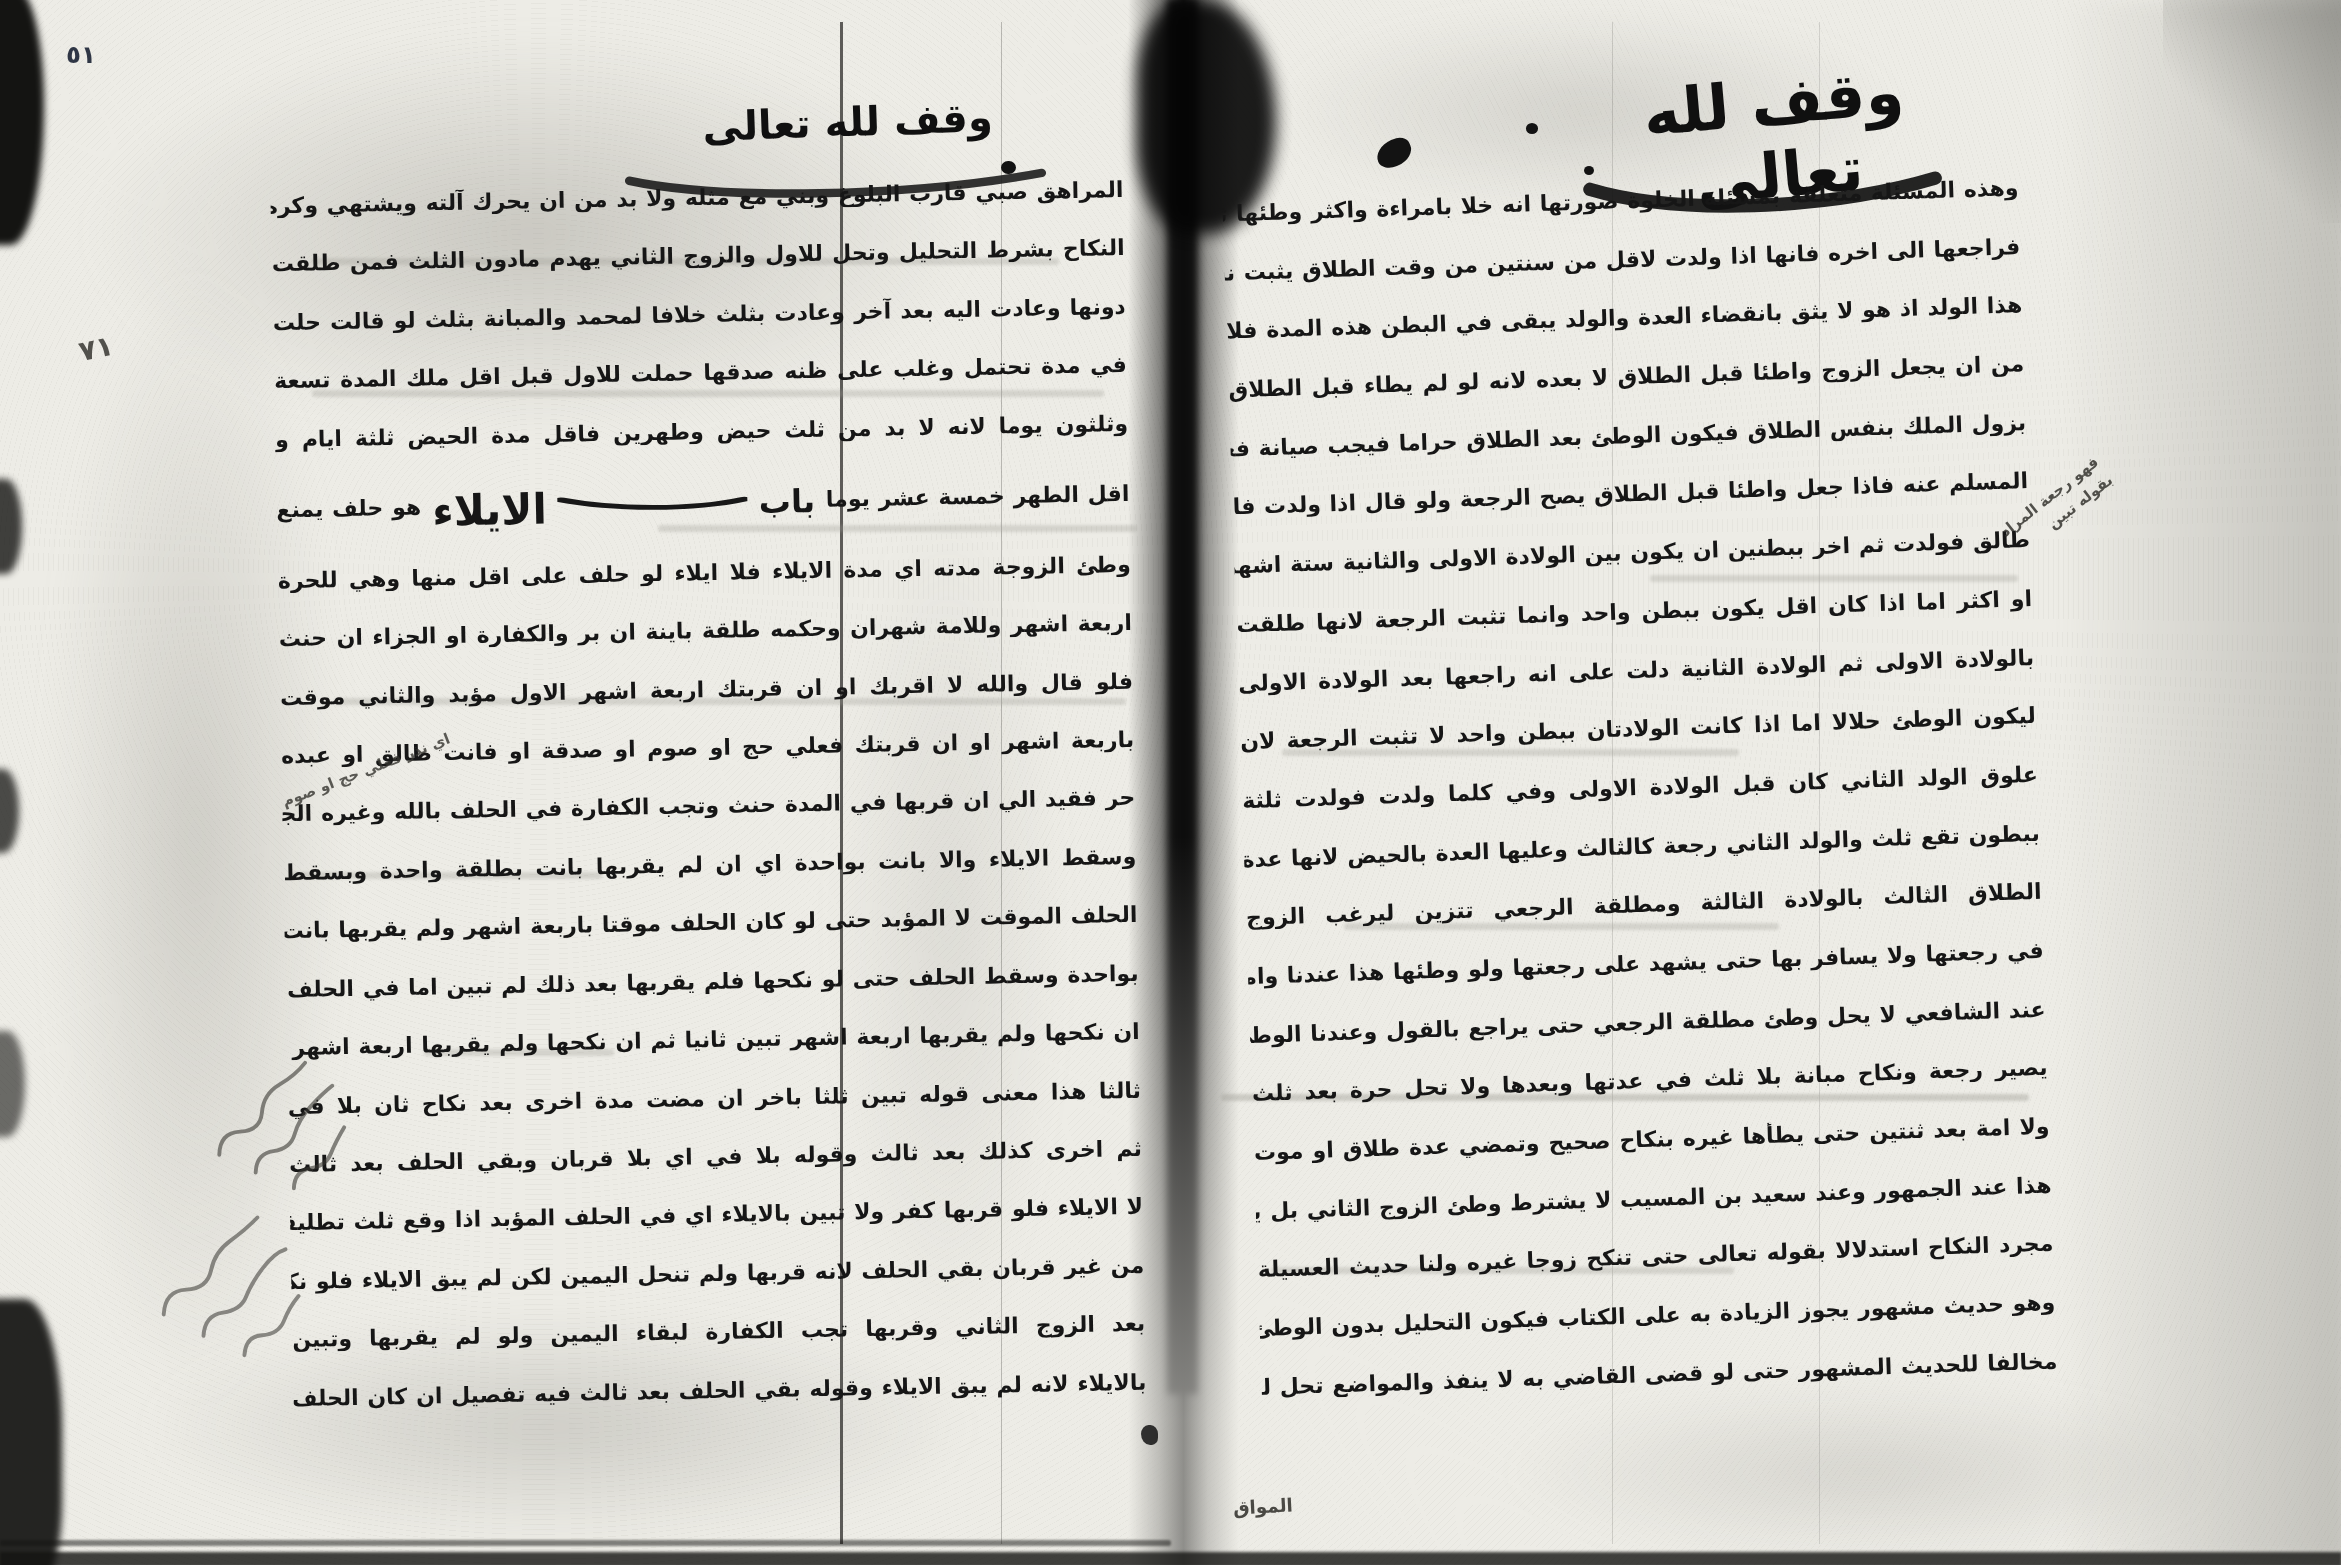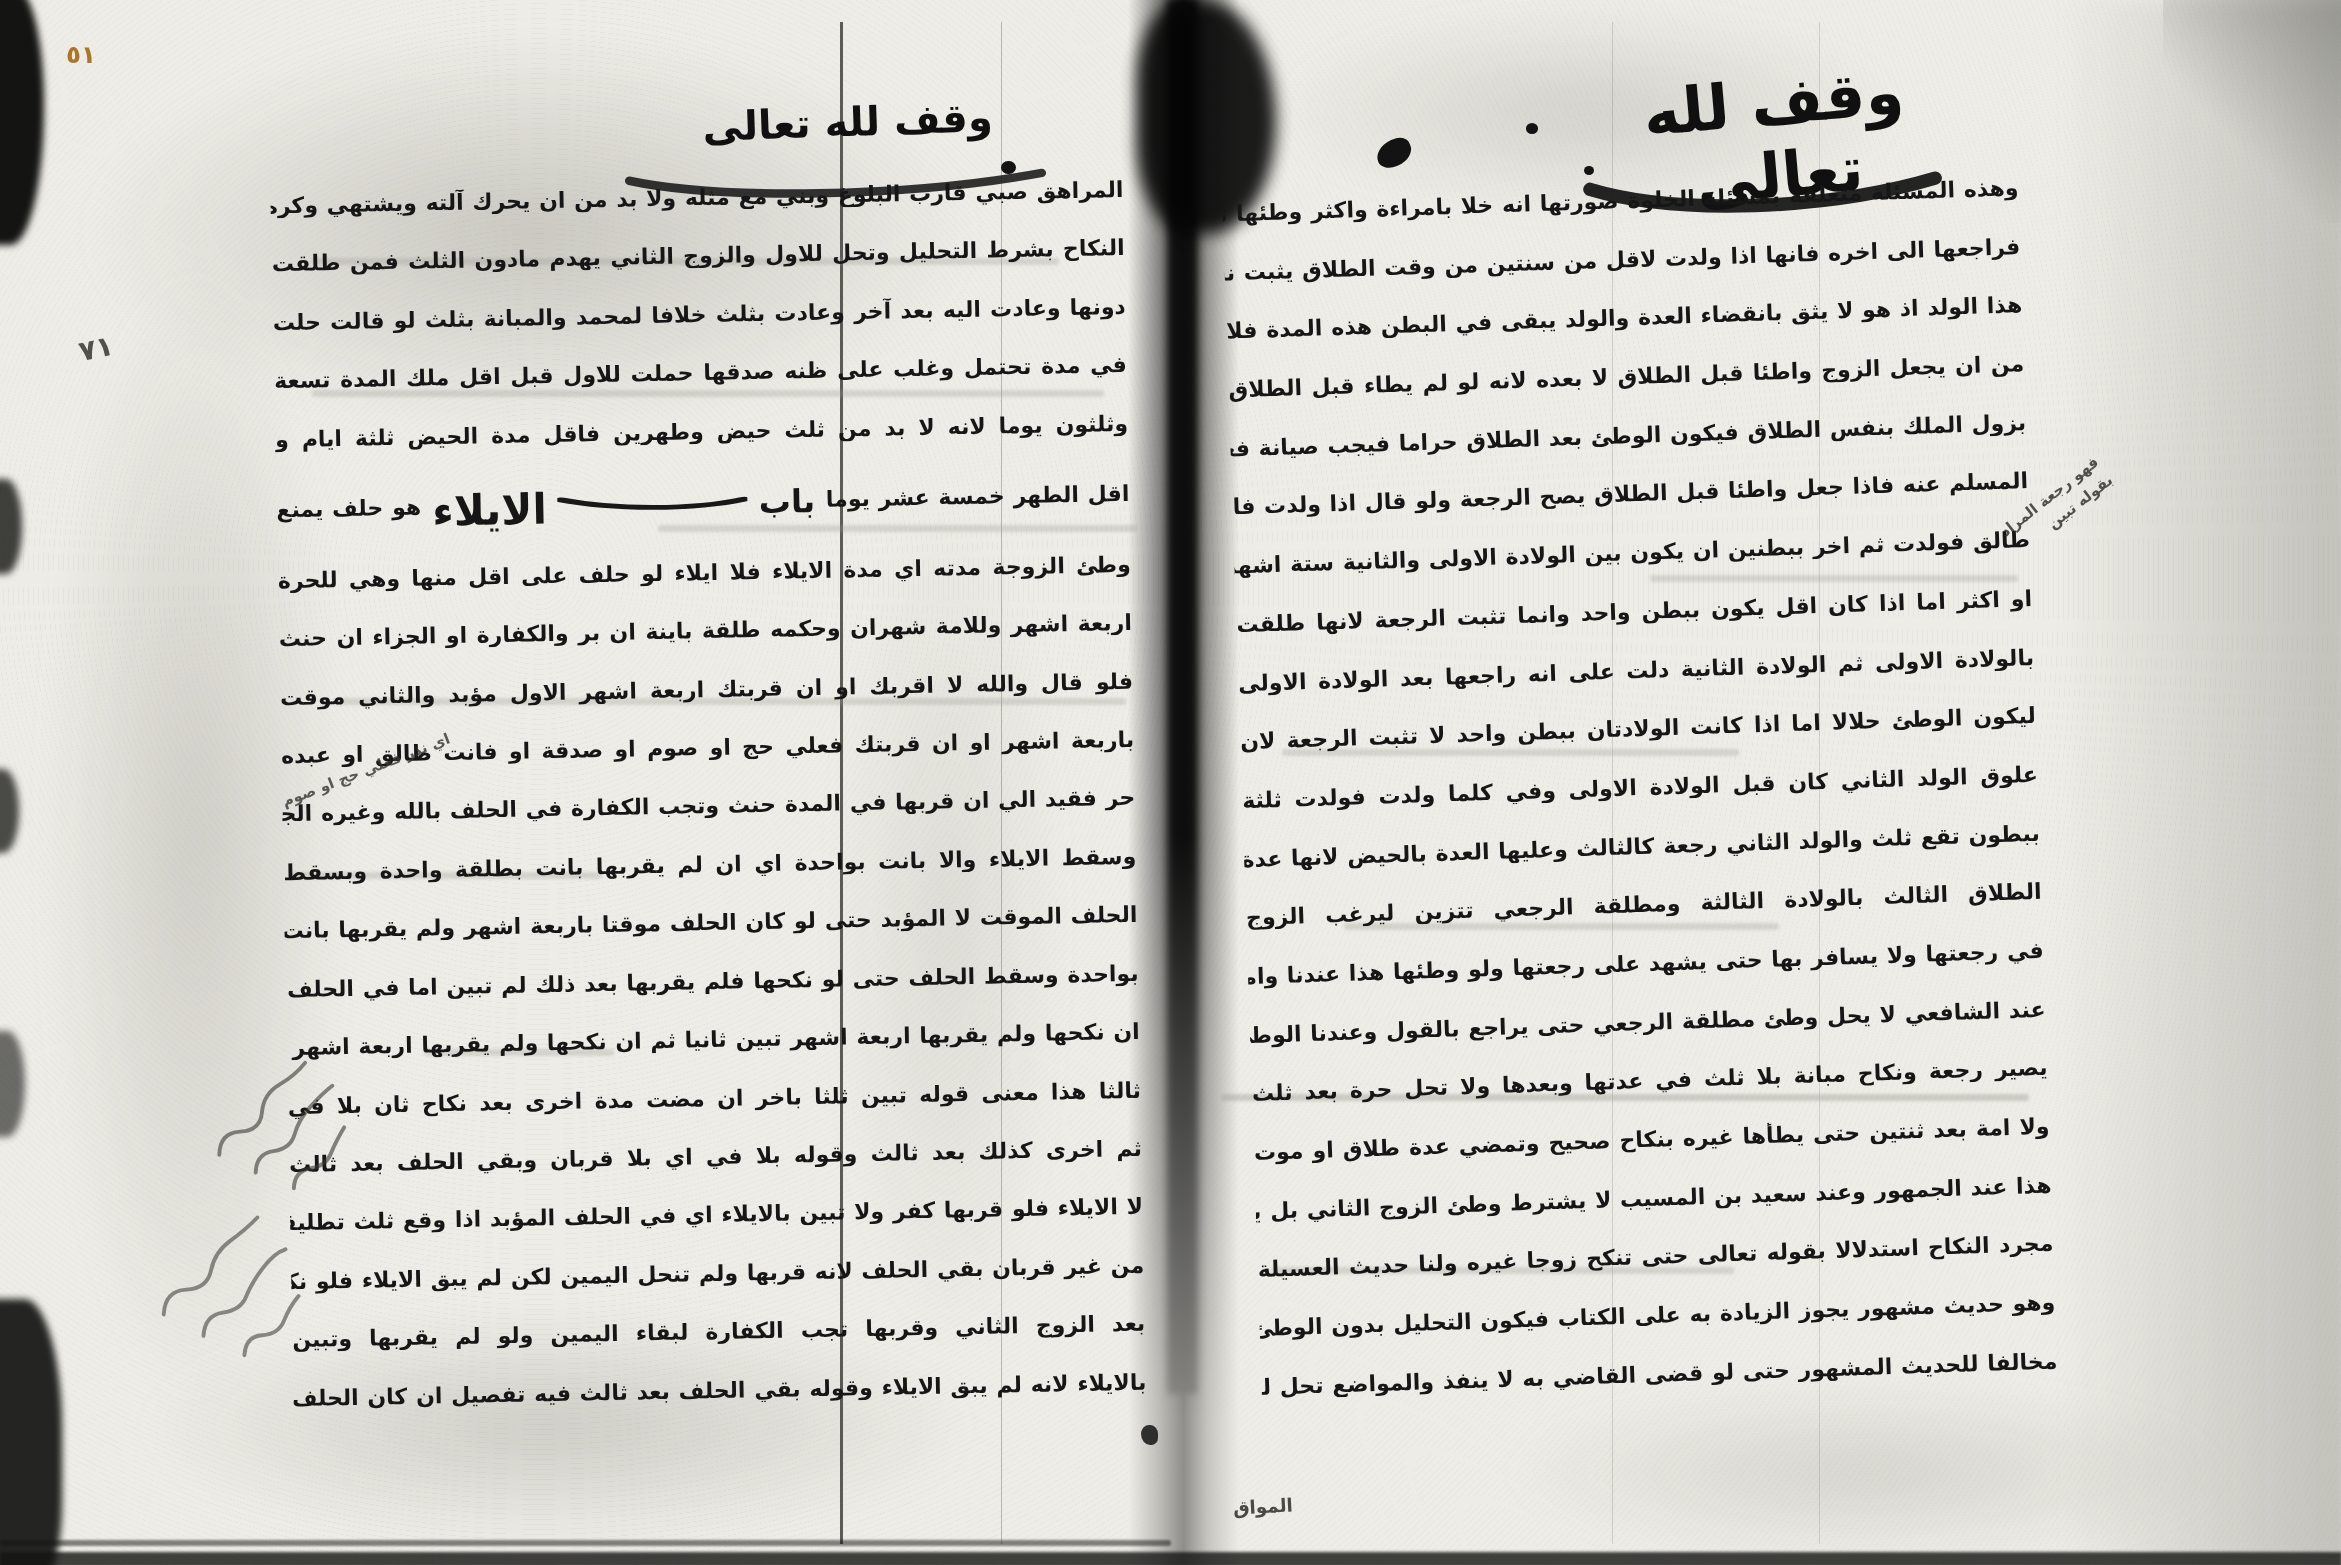--- a/index.html
+++ b/index.html
@@ -41,21 +41,21 @@
   
   .waqf{position:absolute;direction:rtl;color:#101010;font-weight:bold;text-align:center;}
   #left-waqf{left:630px;top:99px;width:435px;font-size:40px;transform:rotate(-2deg);letter-spacing:0.6px;}
   #left-waqf-swash{left:618px;top:165px;width:435px;height:36px;}
   #right-waqf{left:1587px;top:66px;width:379px;font-size:62px;transform:rotate(-5deg);}
   #right-waqf-swash{left:1581px;top:167px;width:362px;height:48px;}
   
   .margin-note{position:absolute;direction:rtl;color:#35342f;font-weight:bold;}
   #left-margin-note{left:196px;top:776px;width:262px;font-size:15px;transform:rotate(-21deg);opacity:.8;}
   #right-margin-note{left:1989px;top:486px;width:128px;font-size:15px;transform:rotate(-38deg);line-height:1.5;opacity:.85;}
-  #folio-number{left:66px;top:40px;font-size:24.5px;color:#a16207;font-weight:bold;opacity:.85;}
+  #folio-number{left:66px;top:40px;font-size:24.5px;color:#0f172a;font-weight:bold;opacity:.85;}
   #quire-mark{left:79px;top:332px;font-size:28px;color:#2c2b26;font-weight:bold;transform:rotate(-12deg);opacity:.8;}
   #catchword{left:1233px;top:1496px;font-size:18.4px;color:#2e2d28;font-weight:bold;transform:rotate(-3deg);opacity:.85;}
   
   .streak{position:absolute;height:7.2px;background:#9b9a92;opacity:.3;filter:blur(1.7px);border-radius:3.3px;pointer-events:none;}
   
   .crease{position:absolute;top:22px;height:1522px;background:#2c2b28;pointer-events:none;}
   
   .edge-dark{position:absolute;background:#141412;filter:blur(3.9px);pointer-events:none;}
   .ink-dot{position:absolute;background:#131313;border-radius:50%;pointer-events:none;}
   .scribble{position:absolute;opacity:.75;}

